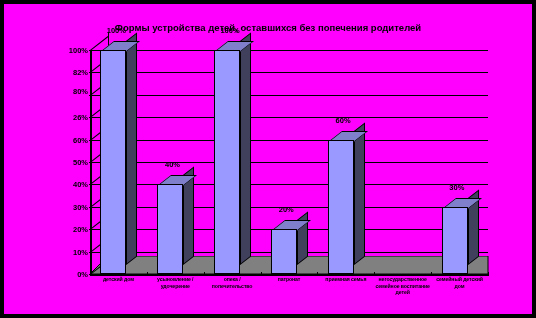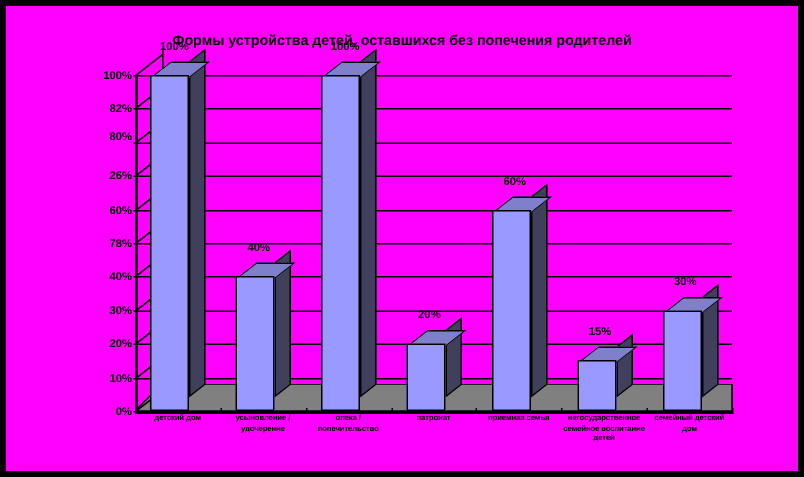--- a/index.html
+++ b/index.html
@@ -262,47 +262,41 @@
           <div class="top"></div>
           <div class="front"></div>
           <div class="value">20%</div>
         </div>
         <div class="bar" style="left: 237.857px; width: 26px; height: 134.4px;">
           <div class="side"></div>
           <div class="top"></div>
           <div class="front"></div>
           <div class="value">60%</div>
         </div>
-        <div class="bar" style="left: 294.714px; width: 26px; height: 33.6px;">
-          <div class="side"></div>
-          <div class="top"></div>
-          <div class="front"></div>
-          <div class="value">15%</div>
-        </div>
         <div class="bar" style="left: 351.571px; width: 26px; height: 67.2px;">
           <div class="side"></div>
           <div class="top"></div>
           <div class="front"></div>
           <div class="value">30%</div>
         </div>
       </div>
 
     <div id="yaxis">
         <div class="ytick-mark" style="top: 0px;"></div>
         <div class="ytick-label" style="top: 0px;">100%</div>
         <div class="ytick-mark" style="top: 22.4px;"></div>
         <div class="ytick-label" style="top: 22.4px;">82%</div>
         <div class="ytick-mark" style="top: 44.8px;"></div>
         <div class="ytick-label" style="top: 41px;">80%</div>
         <div class="ytick-mark" style="top: 67.2px;"></div>
         <div class="ytick-label" style="top: 67.2px;">26%</div>
         <div class="ytick-mark" style="top: 89.6px;"></div>
         <div class="ytick-label" style="top: 89.6px;">60%</div>
         <div class="ytick-mark" style="top: 112px;"></div>
-        <div class="ytick-label" style="top: 112px;">78%</div>
+        <div class="ytick-label" style="top: 112px;">50%</div>
         <div class="ytick-mark" style="top: 134.4px;"></div>
         <div class="ytick-label" style="top: 134.4px;">40%</div>
         <div class="ytick-mark" style="top: 156.8px;"></div>
         <div class="ytick-label" style="top: 156.8px;">30%</div>
         <div class="ytick-mark" style="top: 179.2px;"></div>
         <div class="ytick-label" style="top: 179.2px;">20%</div>
         <div class="ytick-mark" style="top: 201.6px;"></div>
         <div class="ytick-label" style="top: 201.6px;">10%</div>
         <div class="ytick-mark" style="top: 224px;"></div>
         <div class="ytick-label" style="top: 224px;">0%</div>

